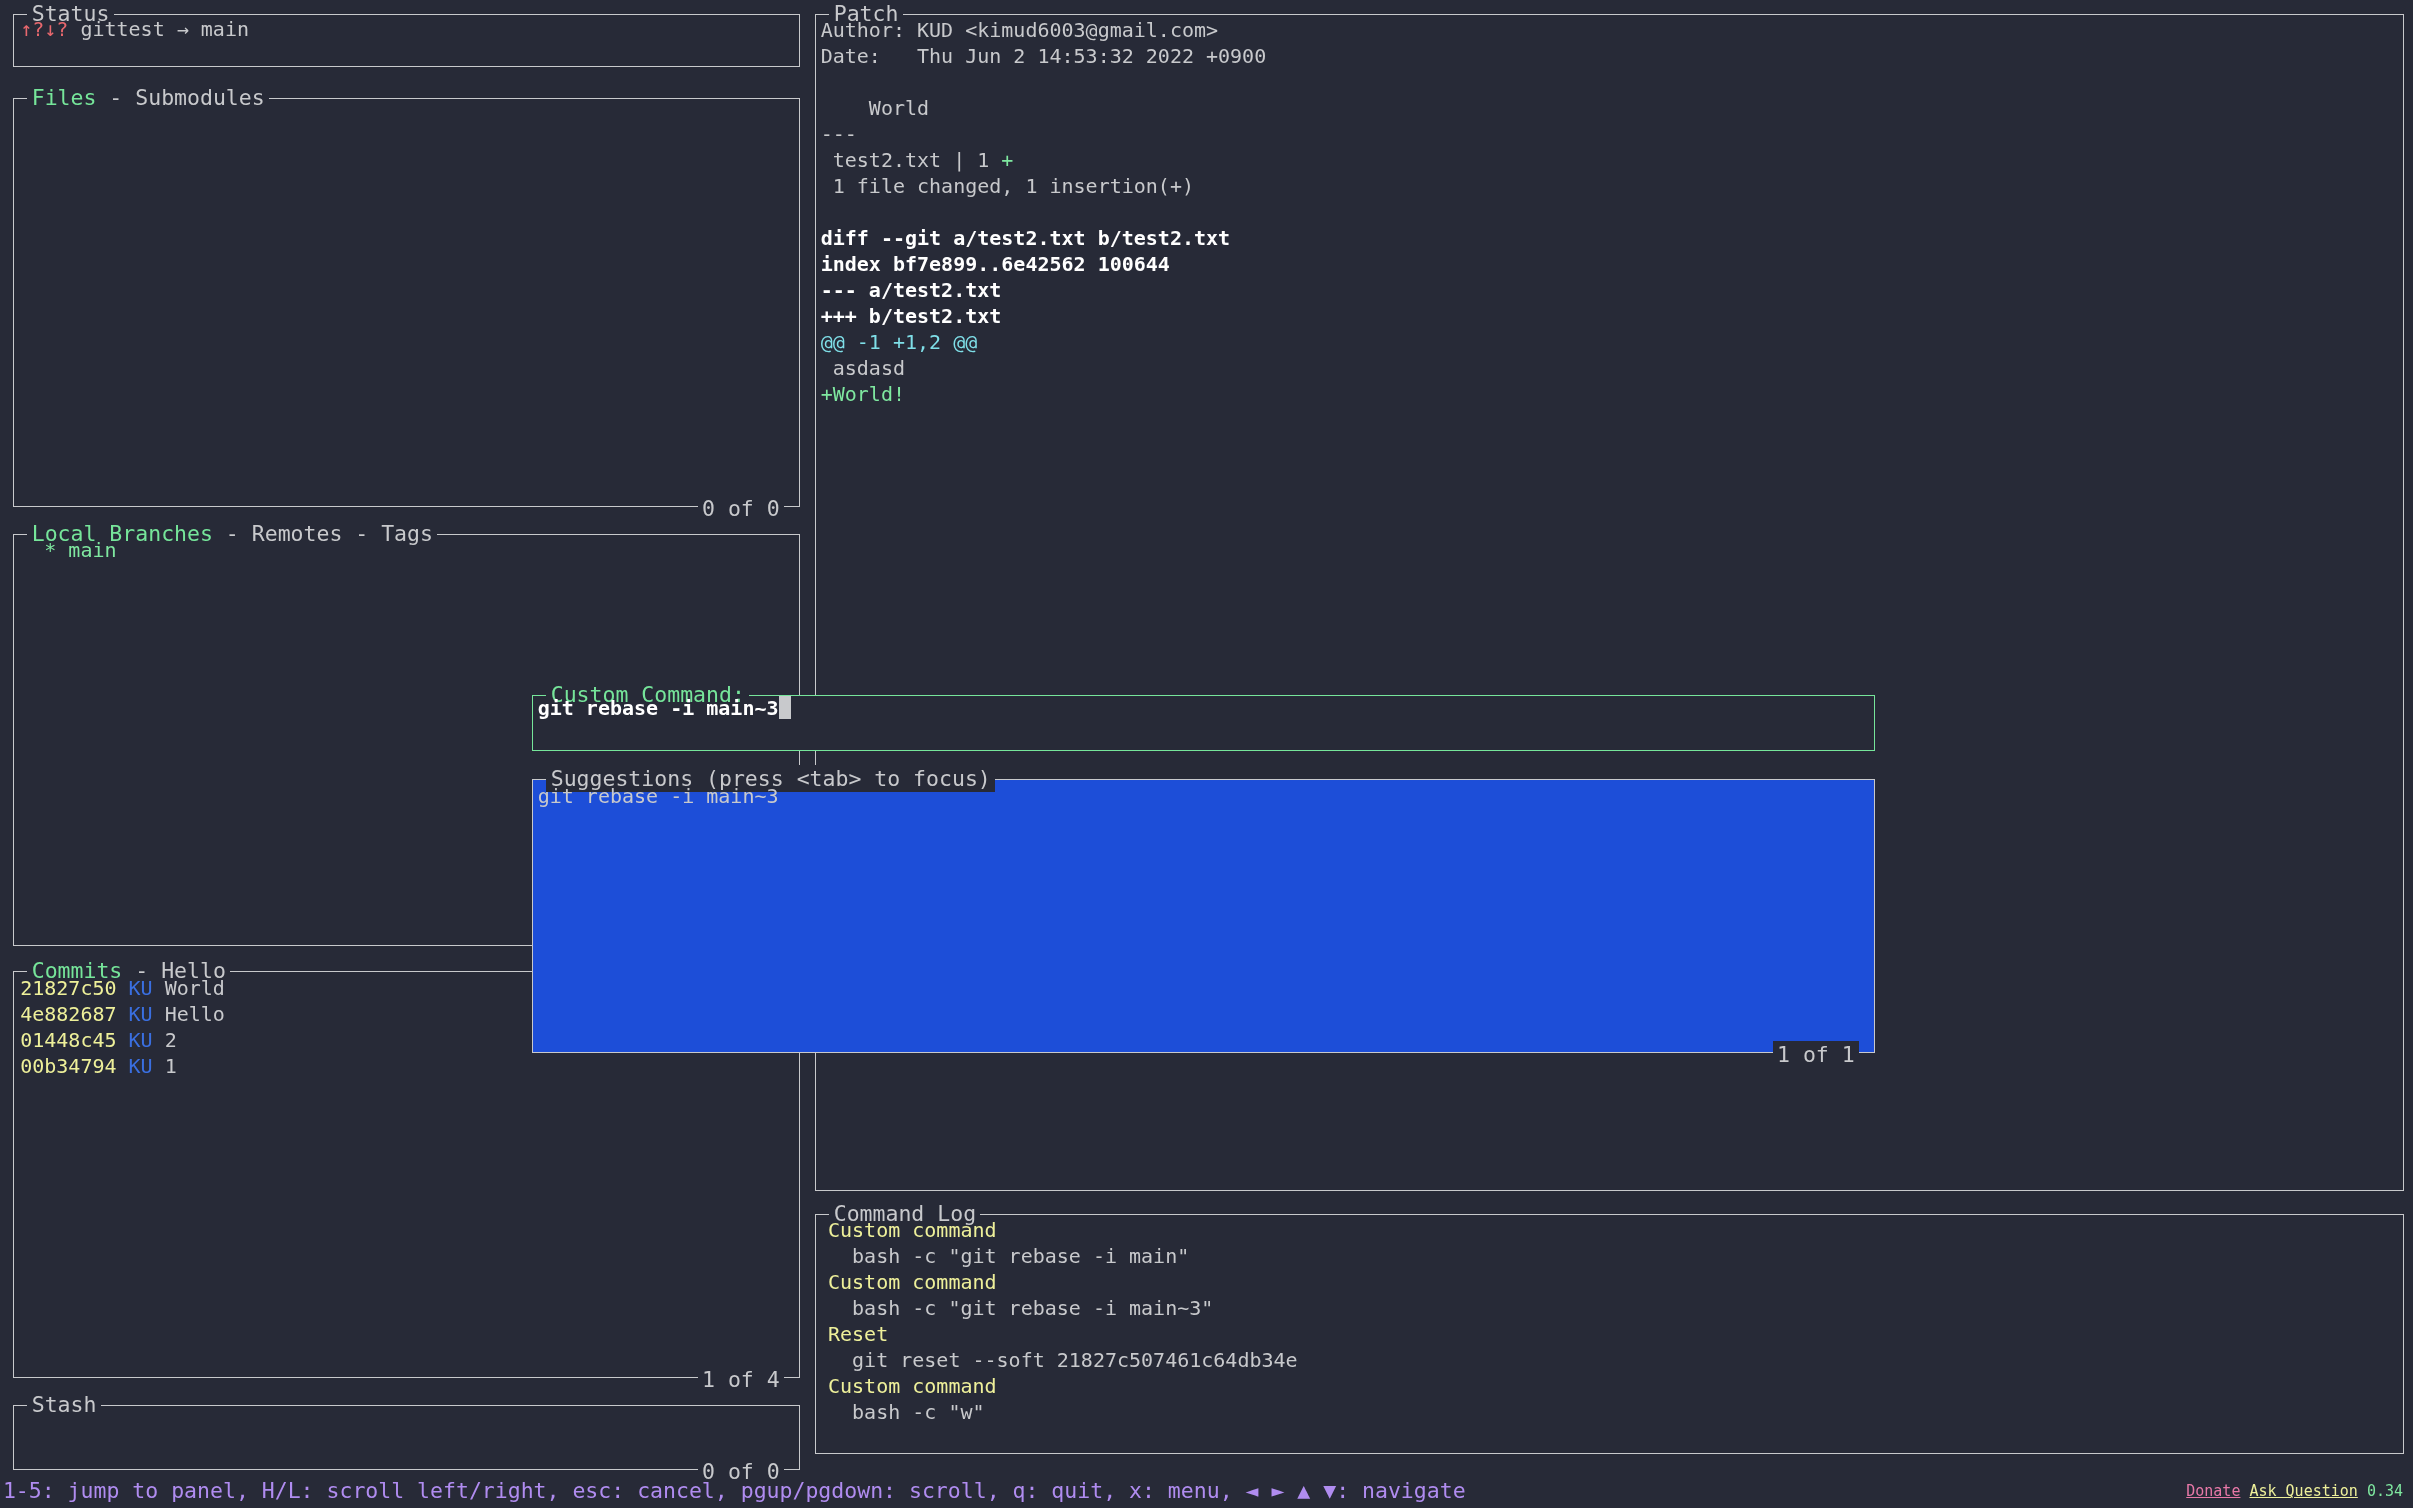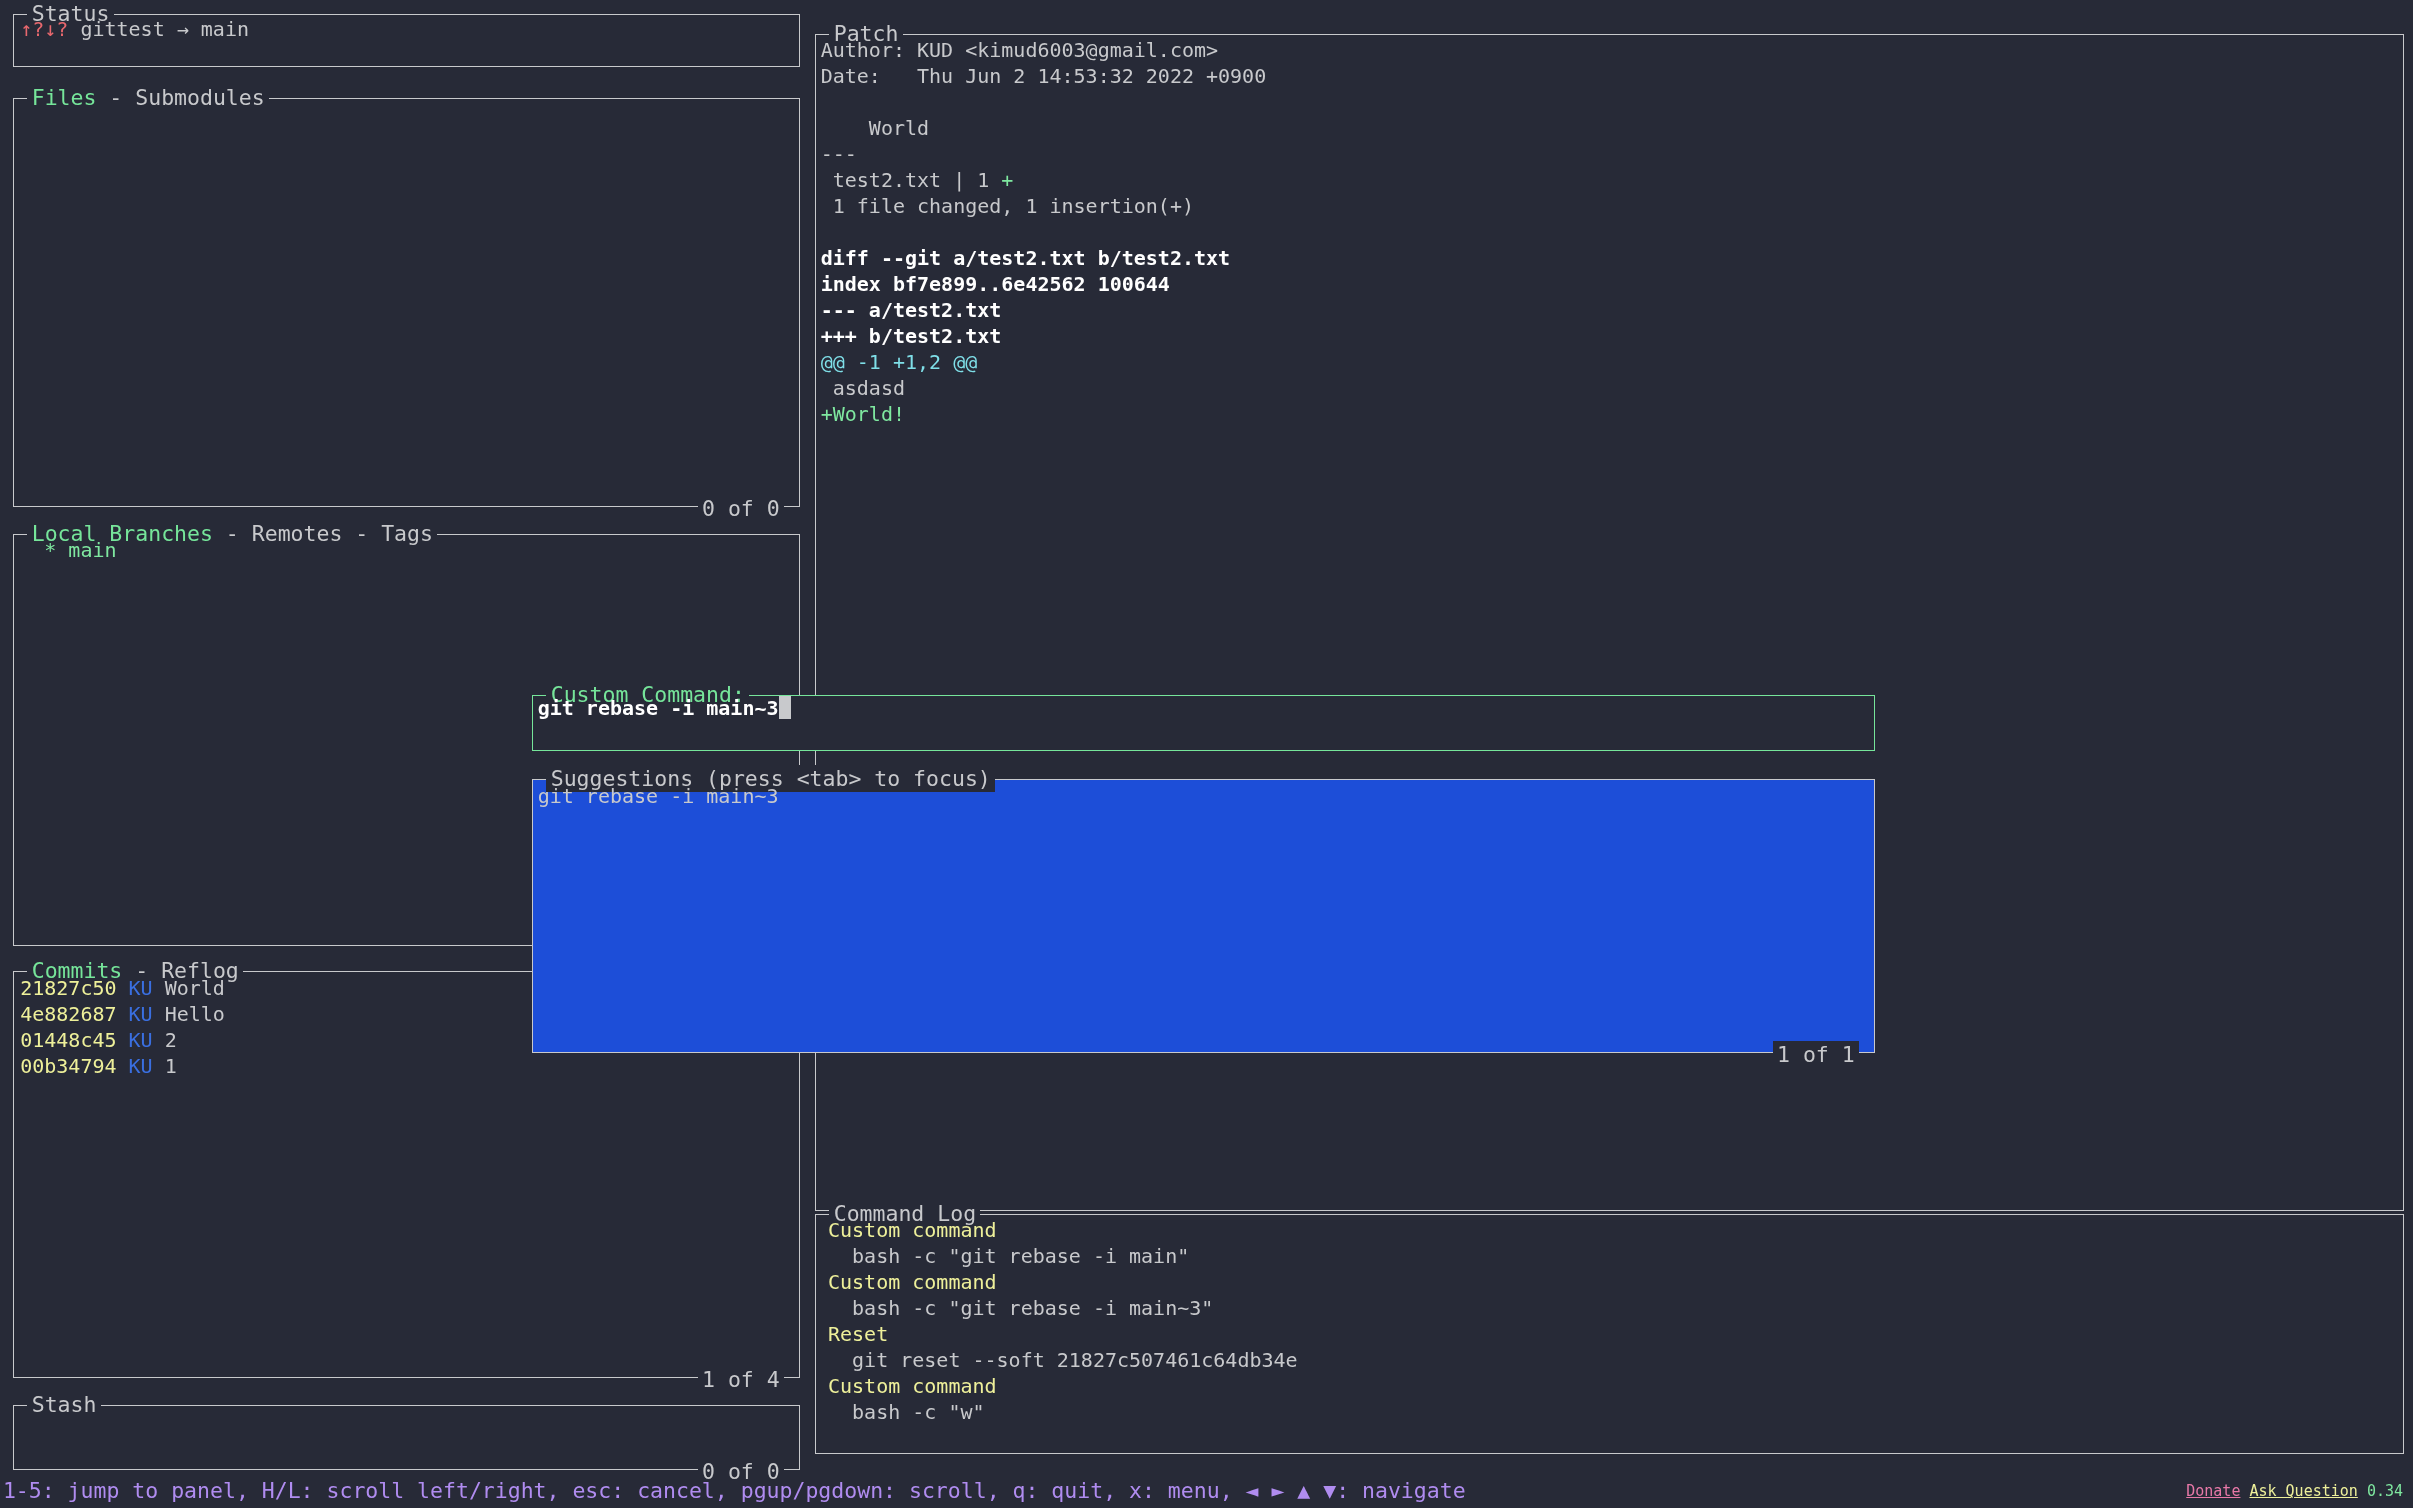--- a/index.html
+++ b/index.html
@@ -111,38 +111,38 @@
 <div class="panel" style="left:13px; top:534px; width:787px; height:412px;">
   <div class="brd"></div>
   <div class="title"><span class="hl">Local Branches</span><span> - Remotes - Tags</span></div>
   <div class="body" style="top:2.9px;">
     <div class="line"><span class="c-green">  * </span><span class="c-green">main</span></div>
   </div>
 </div>
 
 <div class="panel" style="left:13px; top:971px; width:787px; height:407px;">
   <div class="brd"></div>
-  <div class="title"><span class="hl">Commits</span><span> - Reflog</span></div>
+  <div class="title"><span class="hl">Commits</span><span> - Hello</span></div>
   <div class="counter">1 of 4</div>
   <div class="body" style="top:4.3px;">
     <div class="line"><span class="c-yellow">21827c50</span><span> </span><span class="c-blue">KU</span><span> </span><span class="c-gray">World</span></div>
     <div class="line"><span class="c-yellow">4e882687</span><span> </span><span class="c-blue">KU</span><span> </span><span class="c-gray">Hello</span></div>
     <div class="line"><span class="c-yellow">01448c45</span><span> </span><span class="c-blue">KU</span><span> </span><span class="c-gray">2</span></div>
     <div class="line"><span class="c-yellow">00b34794</span><span> </span><span class="c-blue">KU</span><span> </span><span class="c-gray">1</span></div>
   </div>
 </div>
 
 <div class="panel" style="left:13px; top:1405px; width:787px; height:65px;">
   <div class="brd"></div>
   <div class="title"><span>Stash</span></div>
   <div class="counter">0 of 0</div>
   <div class="body"></div>
 </div>
 
-<div class="panel" style="left:815px; top:14.4px; width:1589px; height:1177px;margin-top:20px;">
+<div class="panel" style="left:815px; top:14.4px; width:1589px; height:1177px;">
   <div class="brd"></div>
   <div class="title"><span>Patch</span></div>
   <div class="body" style="top:2.9px; left:5.7px;">
     <div class="line c-gray">Author: KUD &lt;kimud6003@gmail.com&gt;</div>
     <div class="line c-gray">Date:   Thu Jun 2 14:53:32 2022 +0900</div>
     <div class="line">&nbsp;</div>
     <div class="line c-gray">    World</div>
     <div class="line c-gray">---</div>
     <div class="line"><span class="c-gray"> test2.txt | 1 </span><span class="c-green">+</span></div>
     <div class="line c-gray"> 1 file changed, 1 insertion(+)</div>

